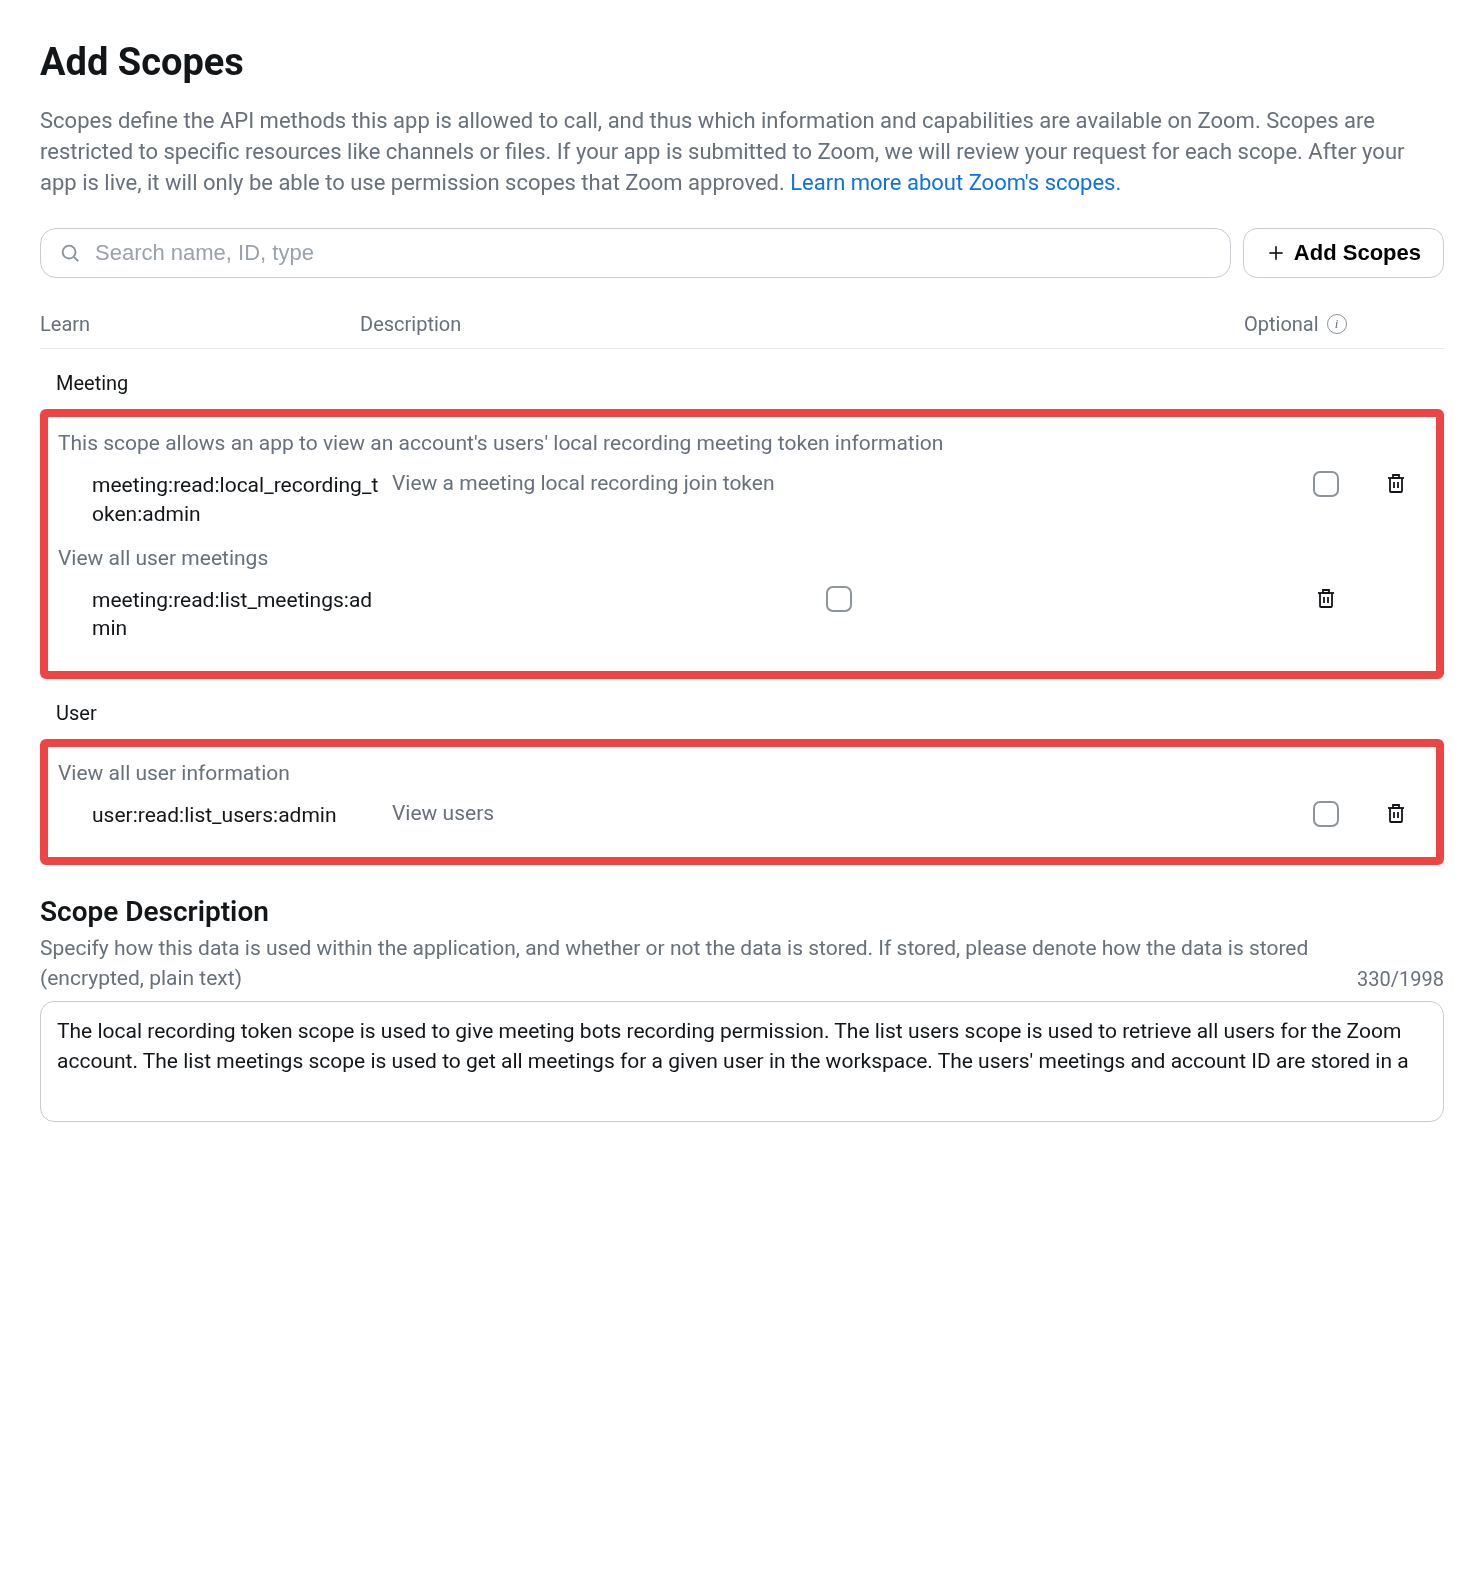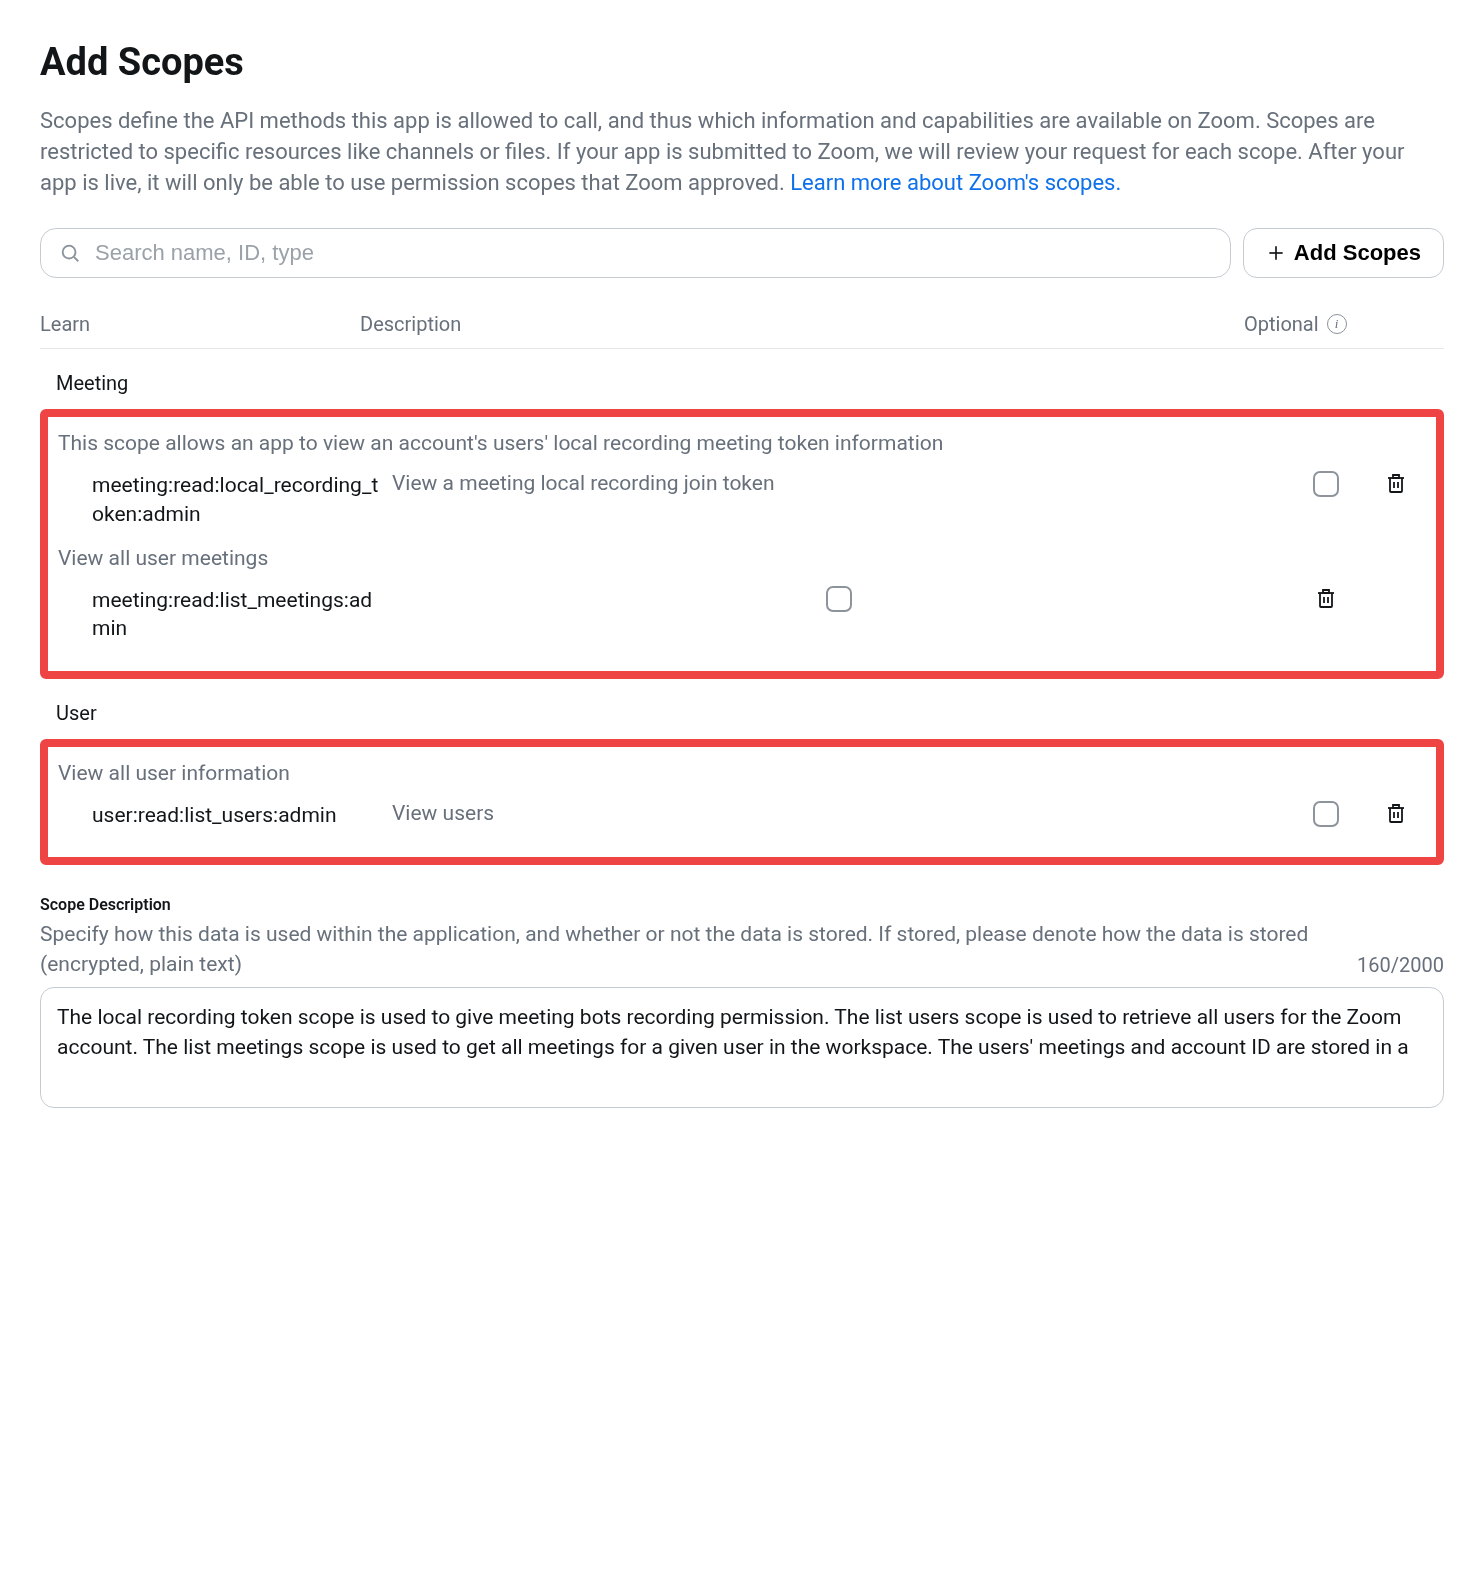--- a/index.html
+++ b/index.html
@@ -131,21 +131,21 @@
   }
   .trash-btn {
     background: none;
     border: none;
     cursor: pointer;
     padding: 0;
     justify-self: center;
     color: #131619;
   }
   .section-heading {
-    font-size: 16px;
+    font-size: 28px;
     font-weight: 600;
     margin-top: 30px;
     margin-bottom: 6px;
   }
   .section-sub-row {
     display: flex;
     justify-content: space-between;
     align-items: flex-end;
   }
   .section-sub {
@@ -264,18 +264,18 @@
           <line x1="14" y1="11" x2="14" y2="17"></line>
       </svg>
     </button>
   </div>
 </div>
 
 
 <div class="section-heading">Scope Description</div>
 <div class="section-sub-row">
   <div class="section-sub">Specify how this data is used within the application, and whether or not the data is stored. If stored, please denote how the data is stored (encrypted, plain text)</div>
-  <div class="counter">160/2000</div>
+  <div class="counter">330/1998</div>
 </div>
 <textarea class="textarea" rows="3" style="">The local recording token scope is used to give meeting bots recording permission. The list users scope is used to retrieve all users for the Zoom account. The list meetings scope is used to get all meetings for a given user in the workspace. The users' meetings and account ID are stored in a</textarea>
 
 
 
 
 </body></html>

